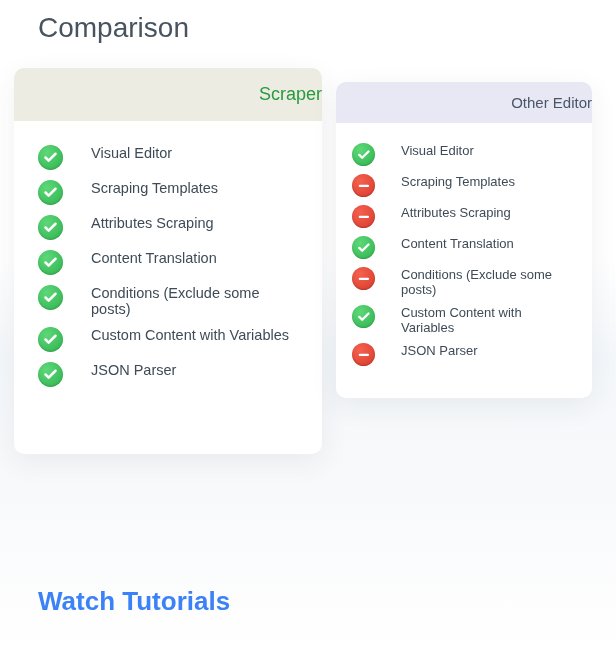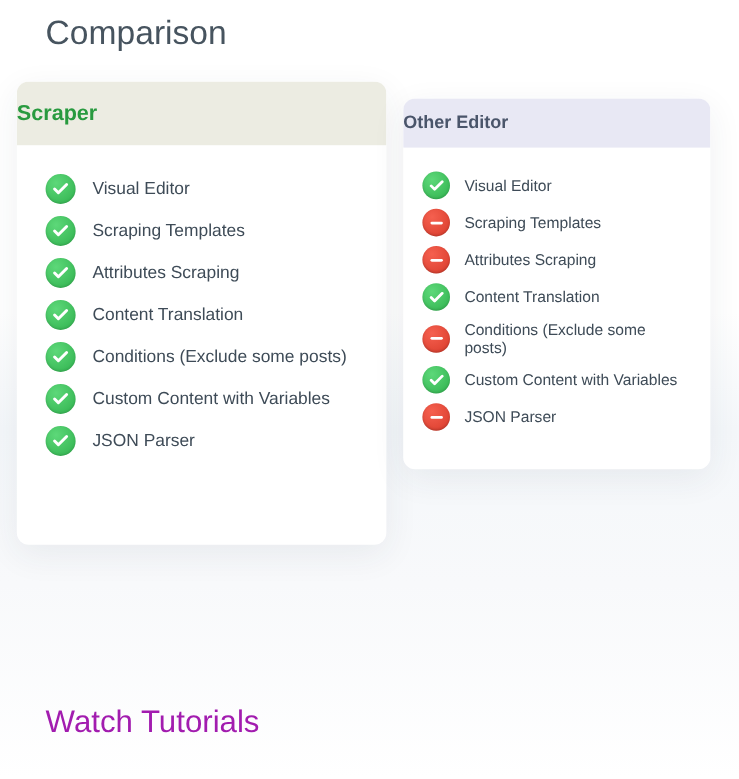--- a/index.html
+++ b/index.html
@@ -26,41 +26,42 @@
   }
   .card {
     background: #ffffff;
     border-radius: 10px;
     box-shadow: 0 8px 28px rgba(40,50,70,0.07);
     overflow: hidden;
   }
   .card-scraper { width: 308px; min-height: 386px; }
   .card-other { width: 256px; min-height: 290px; margin-top: 14px; }
   .card-header {
-    text-align: left;
-    font-weight: 700;
+    text-align: right;
+    font-weight: 400;
   }
   .hdr-scraper {
     background: #ecece2;
     color: #289a3f;
     font-size: 18px;
     padding: 16px 0;
   }
   .hdr-other {
     background: #e8e8f4;
     color: #4a556a;
     font-size: 15px;
     padding: 12px 0;
   }
   .items { padding: 24px 24px 28px 24px; }
   .card-other .items { padding: 20px 16px 24px 16px; }
   .row {
     display: flex;
-    align-items: center;
+    align-items: flex-start;
     margin-bottom: 10px;
+    gap: 14px;
   }
   .card-other .row { margin-bottom: 8px; }
   .icon {
     width: 25px; height: 25px;
     border-radius: 50%;
     display: inline-flex;
     align-items: center; justify-content: center;
     flex-shrink: 0;
     margin-right: 14px;
     color: #fff;
@@ -74,23 +75,23 @@
     background: radial-gradient(circle at 35% 30%, #f5604f, #d83a2a);
     box-shadow: inset 0 -1px 2px rgba(0,0,0,0.2);
   }
   .icon svg { width: 60%; height: 60%; display:block; }
   .label-lg { color: #3e4b57; font-size: 14.5px; }
   .label-sm { color: #3e4b57; font-size: 13px; }
   .title2 {
     position: absolute;
     left: 38px;
     bottom: 32px;
-    color: #a21caf;
+    color: #3b82f6;
     font-size: 26px;
-    font-weight: 400;
+    font-weight: 700;
   }
 </style>
 </head>
 <body>
 <div class="page">
 
 <h1 class="title">Comparison</h1>
 
 <div class="cards">
 

